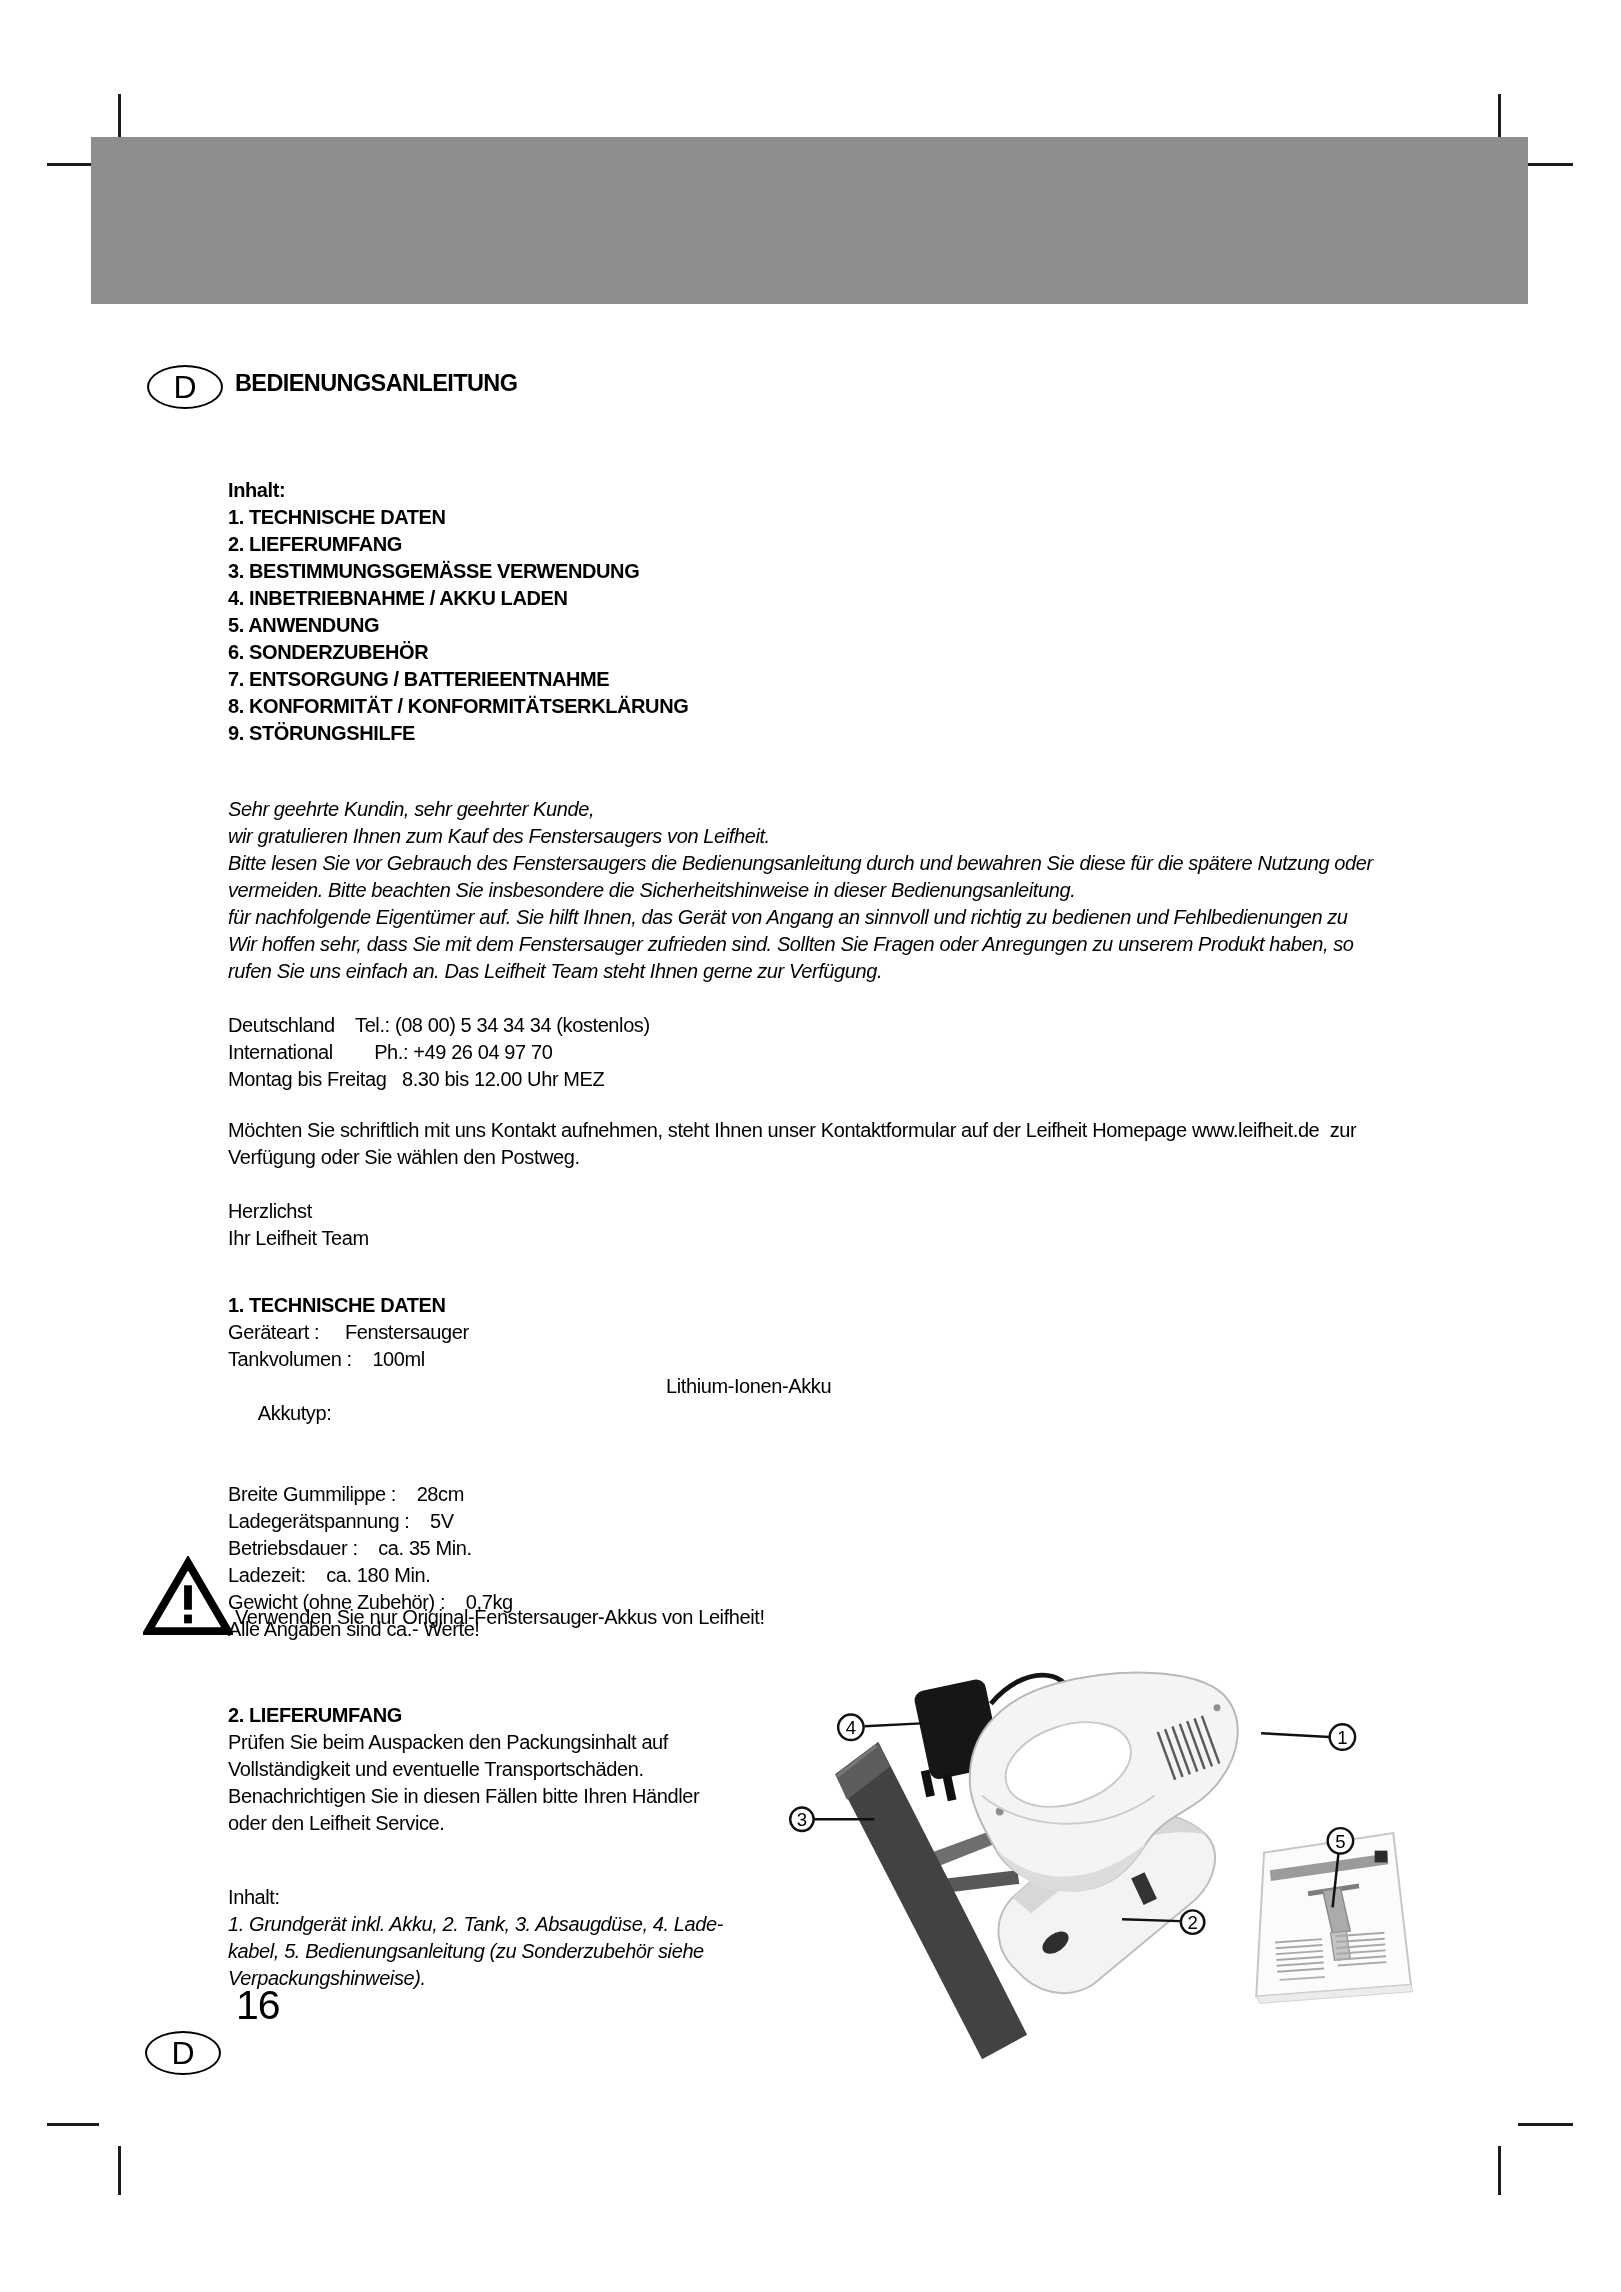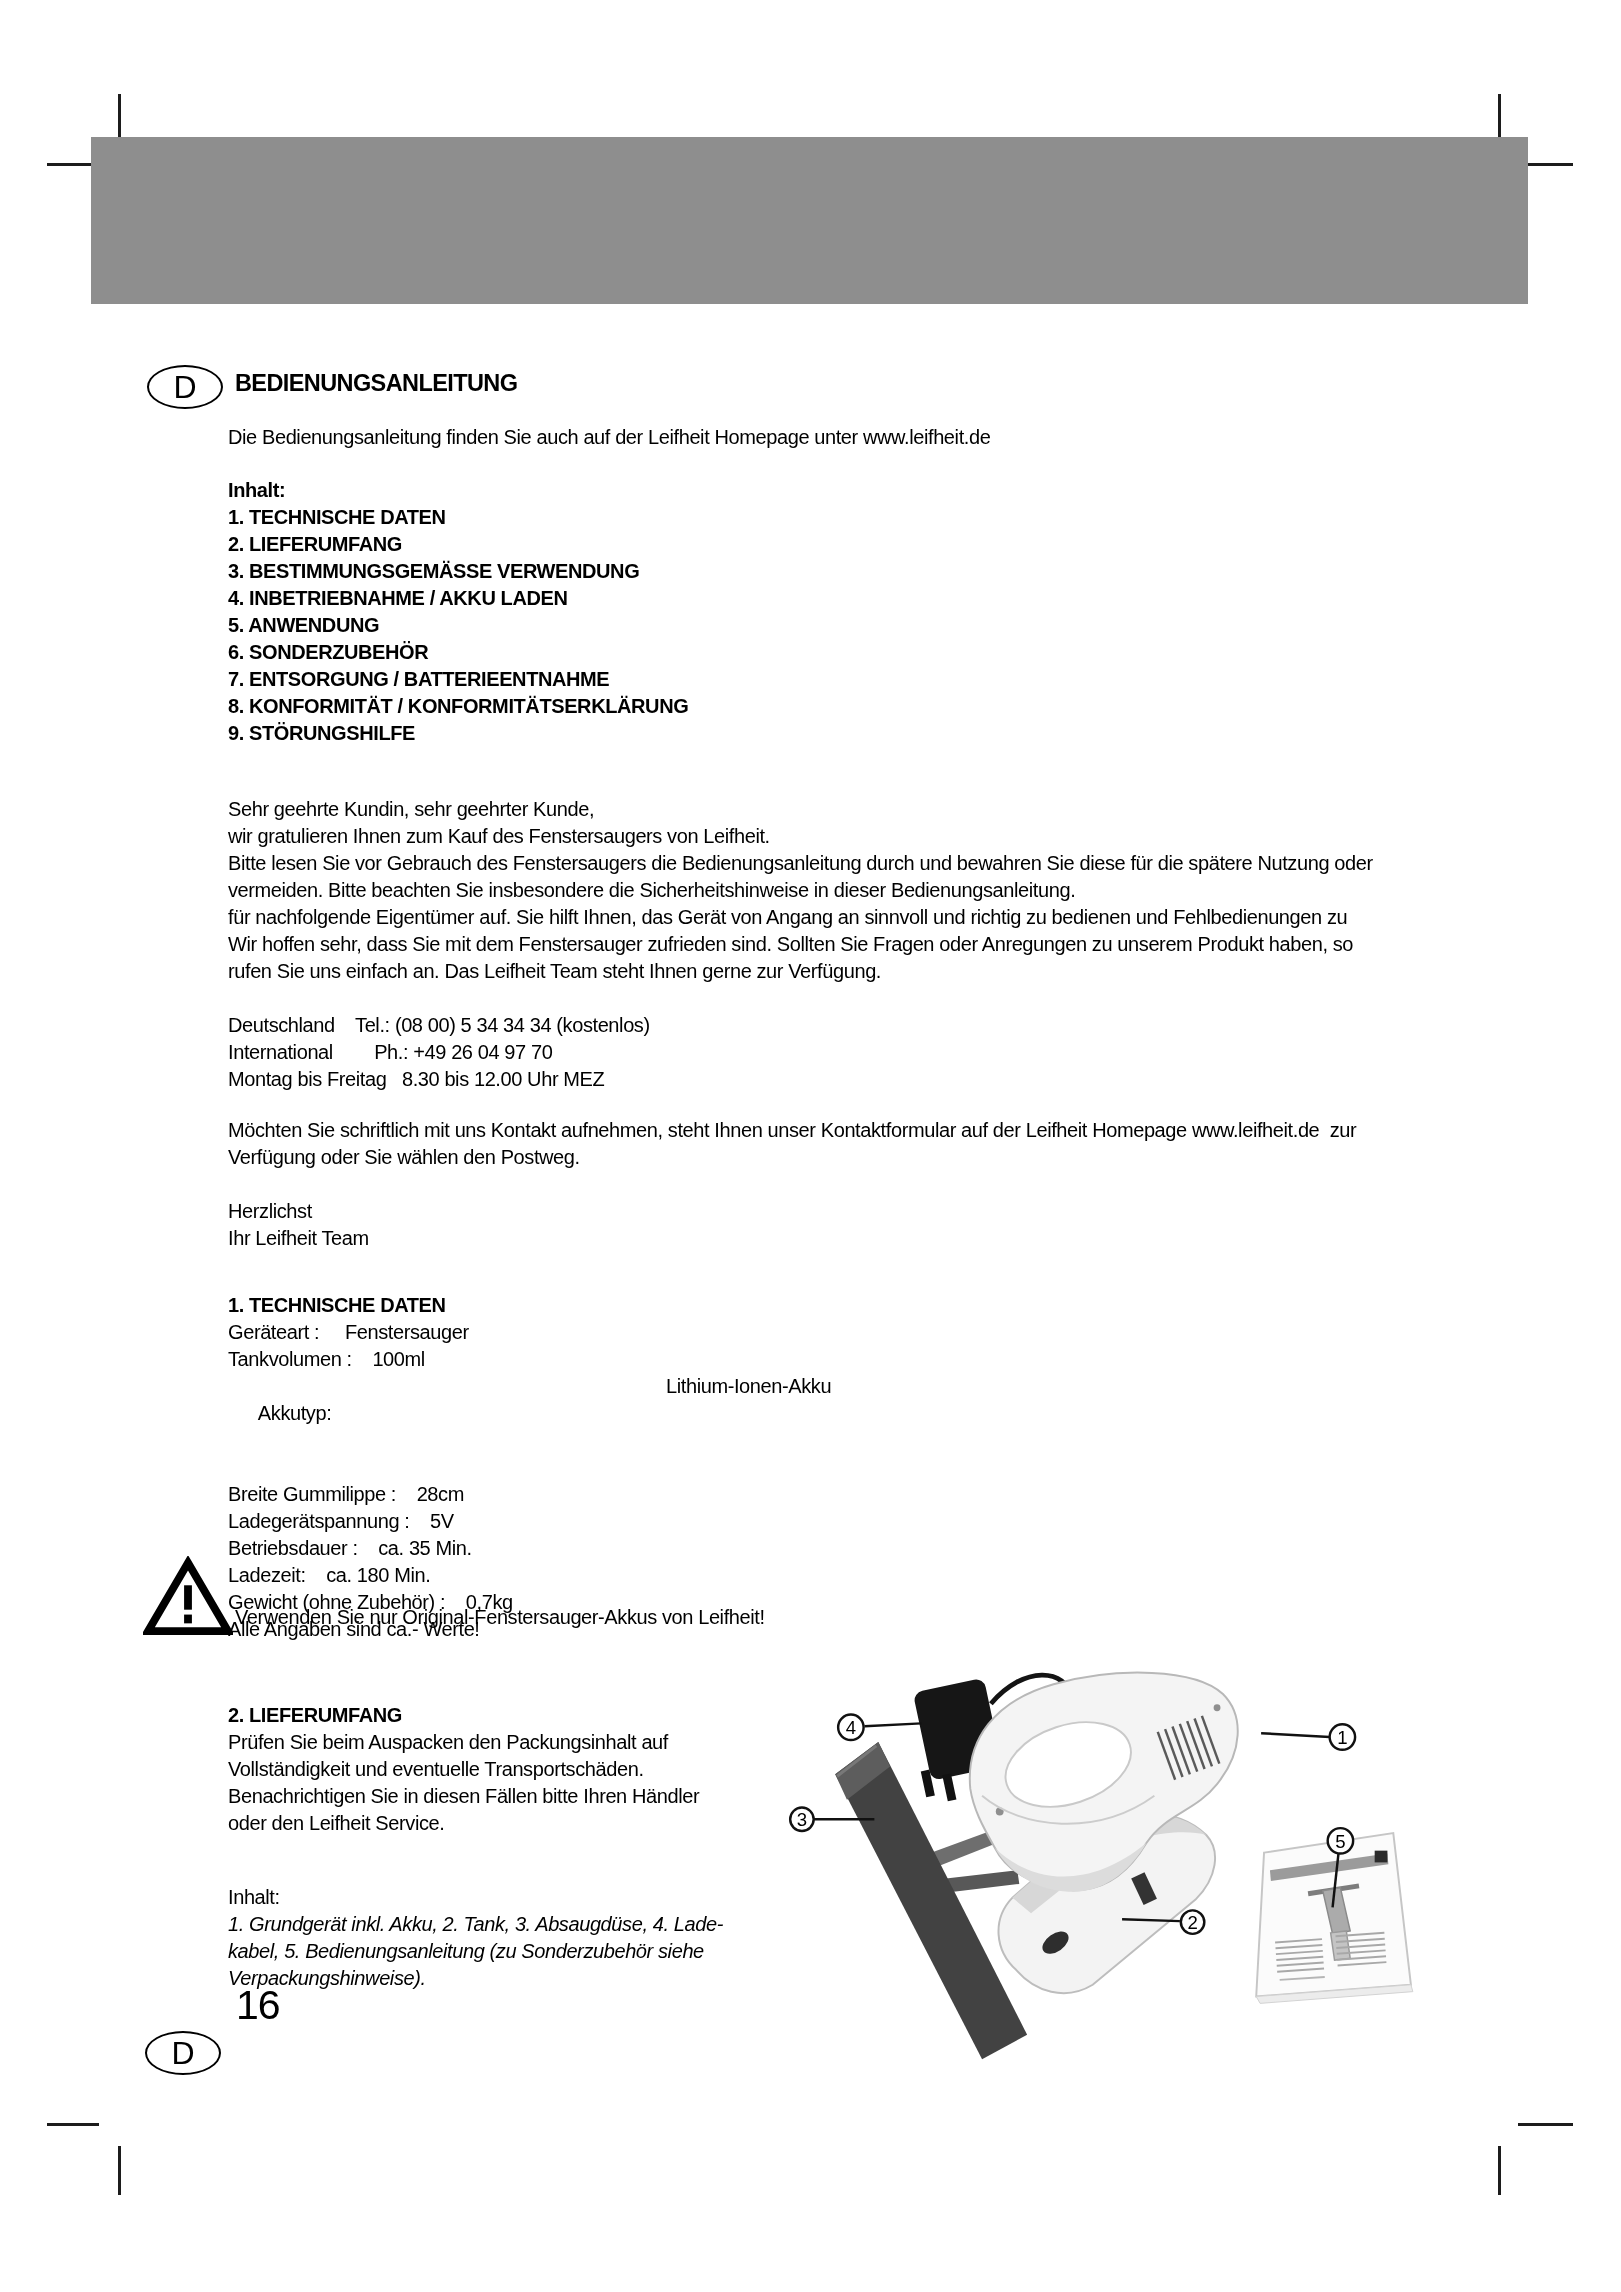--- a/index.html
+++ b/index.html
@@ -25,21 +25,21 @@
   #doc-title{position:absolute;left:235px;top:370px;font-size:23.5px;font-weight:bold;letter-spacing:-0.6px;white-space:pre;}
 
   .tblock{position:absolute;left:228px;}
   .ln{font-size:20px;line-height:27px;letter-spacing:-0.4px;white-space:pre;}
   .b{font-weight:bold;}
   .rel{position:relative;}
   .akku-val{position:absolute;left:438px;top:0;}
 
   #intro{top:424px;}
   #toc{top:477px;}
-  #greeting{top:796px;}
+  #greeting{top:796px;font-style:italic;}
   #contact{top:1012px;}
   #contact-note{top:1117px;}
   #closing{top:1198px;}
   #tech-heading{top:1292px;}
   #tech{top:1319px;}
   #warning-icon{position:absolute;left:143px;top:1556px;}
   #warning-text{left:235px;top:1604px;}
   #delivery-heading{top:1702px;}
   #delivery-par{top:1729px;}
   #delivery-inhalt{top:1884px;}
@@ -64,23 +64,20 @@
   <div class="crop" id="cm-br-h"></div>
   <div class="crop" id="cm-br-v"></div>
 
   <div class="topbar"></div>
 
   <div class="badge" id="badge-top">
     <span>D</span>
   </div>
   <div id="doc-title">BEDIENUNGSANLEITUNG</div>
 
-  <div class="tblock" id="intro">
-    <div class="ln">Die Bedienungsanleitung finden Sie auch auf der Leifheit Homepage unter www.leifheit.de</div>
-  </div>
 
   <div class="tblock" id="toc">
     <div class="ln b">Inhalt:</div>
     <div class="ln b">1. TECHNISCHE DATEN</div>
     <div class="ln b">2. LIEFERUMFANG</div>
     <div class="ln b">3. BESTIMMUNGSGEMÄSSE VERWENDUNG</div>
     <div class="ln b">4. INBETRIEBNAHME / AKKU LADEN</div>
     <div class="ln b">5. ANWENDUNG</div>
     <div class="ln b">6. SONDERZUBEHÖR</div>
     <div class="ln b">7. ENTSORGUNG / BATTERIEENTNAHME</div>

